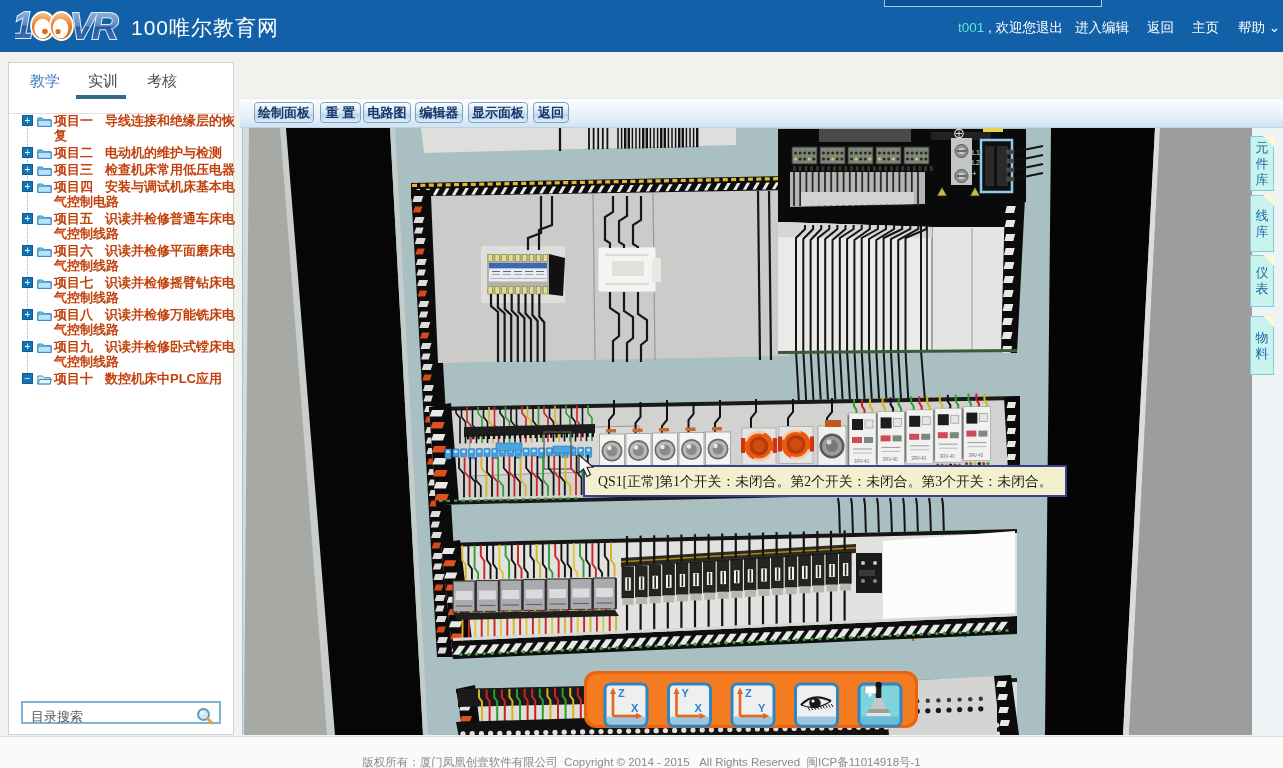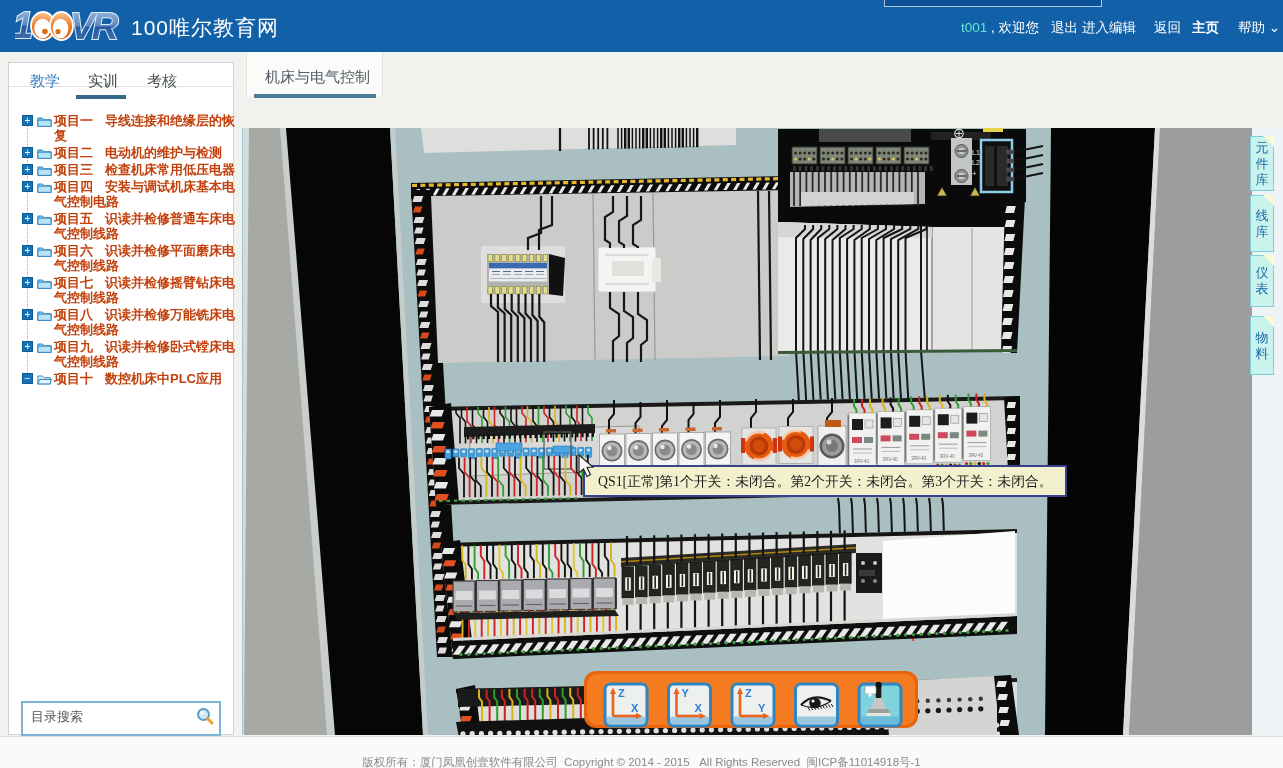--- a/index.html
+++ b/index.html
@@ -7,43 +7,43 @@
 html,body { width:1283px; height:768px; overflow:hidden; font-family:"Liberation Sans",sans-serif; background:#f1f1ee; }
 #page { position:relative; width:1283px; height:768px; }
 
 
 #topbar { position:absolute; left:0; top:0; width:1283px; height:52px; background:#1160a8; }
 #logo { position:absolute; left:15px; top:5px; }
 #sitename { position:absolute; left:131px; top:14px; color:#fff; font-size:21px; letter-spacing:1px; }
 #topmini { position:absolute; left:884px; top:0; width:218px; height:7px; background:#0d5298; border:1px solid rgba(230,238,244,0.75); border-top:none; }
 #topmenu { position:absolute; right:3px; top:19px; color:#fff; font-size:13.5px; white-space:nowrap; }
 #topmenu .uid { color:#5eead4; }
-#topmenu .m1 { margin-left:12px; }
-#topmenu .m2 { margin-left:4px; }
+#topmenu .m1 { }
+#topmenu .m2 { margin-left:12px; }
 #topmenu .m3 { margin-left:18px; }
-#topmenu .m4 { margin-left:11px;font-weight:bold; }
+#topmenu .m4 { margin-left:18px; }
 #topmenu .m5 { margin-left:19px; }
 
 
 #sidebar { position:absolute; left:8px; top:62px; width:226px; height:673px; background:#fff; border:1px solid #c9d3d9; }
-#stabs { position:relative; height:24px; border-bottom:1px solid #e0e0e0;padding-left:40px; }
+#stabs { position:relative; height:51px; border-bottom:1px solid #e0e0e0;padding-left:40px; }
 #stabs .st { position:absolute; top:9px; font-size:15px; color:#3a7fc1; }
 #stabs .st1 { left:21px; }
 #stabs .st2 { left:79px; color:#3a4348; }
 #stabs .st3 { left:138px; color:#4a5257; }
 #stabs .bar { position:absolute; left:67px; top:32px; width:50px; height:3.5px; background:#33688a; }
 #tree { position:absolute; left:0; top:50px; width:226px; }
 .ti { position:relative; padding:0 0 2px 45px; }
 .ti .pm { position:absolute; left:13px; top:2px; width:11px; height:11px; background:#1673b4; color:#fff; font-size:10px; line-height:10px; text-align:center; border:1px solid #0d5a94; }
 .ti .fo { position:absolute; left:28px; top:1px; }
 .ti .tx { font-size:13px; font-weight:bold; color:#c2410c; line-height:15px; display:block; }
 .ti .gap { display:inline-block; width:12px; }
 #tree::before { content:""; position:absolute; left:18px; top:6px; height:262px; border-left:1px dotted #88b8d8; z-index:0; }
 .ti .pm, .ti .fo { z-index:1; }
-#search { position:absolute; left:12px; top:638px; width:200px; height:35px; border:2px solid #7fb4d9; background:#fff; }
+#search { position:absolute; left:12px; top:638px; width:200px; height:23px; border:2px solid #7fb4d9; background:#fff; }
 #search .ph { position:absolute; left:8px; top:5px; font-size:13px; color:#555; }
 #search svg { position:absolute; right:4px; top:3px; }
 
 
 #chead { position:absolute; left:240px; top:52px; width:1043px; height:46px; background:#f2f2ef; }
 #chead .tab { position:absolute; left:6px; top:0; width:137px; height:44px; background:#fbfbfa; border-left:1px solid #e2e2e0; border-right:1px solid #e2e2e0; }
 #chead .ttl { position:absolute; left:25px; top:16px; font-size:15px; color:#545e66; }
 #chead .ul { position:absolute; left:14px; top:42px; width:122px; height:4px; background:#4b7f99; }
 #toolbar { position:absolute; left:240px; top:98px; width:1043px; height:30px; background:linear-gradient(#fdfefe,#e2eef7 70%,#cfe3f1); border-top:1px solid #e6ecf2; border-bottom:1px solid #b9d2e4; }
 .tbtn { position:absolute; top:3px; height:21px; border:1px solid #7ba2c4; border-radius:4px; background:linear-gradient(#fefefe,#cfe2f0 55%,#b8d4e8 60%,#dcebf5); color:#15356b; font-size:13px; font-weight:bold; text-align:center; line-height:19px; }
@@ -185,24 +185,27 @@
     <div id="search">
       <span class="ph">目录搜索</span>
       <svg width="20" height="20" viewBox="0 0 20 20">
           <circle cx="8.5" cy="8.5" r="5.5" fill="#cfe8f4" stroke="#5a9fc4" stroke-width="2"></circle>
           <circle cx="7" cy="7" r="2" fill="#eef8fd"></circle>
           <line x1="12.5" y1="12.5" x2="17" y2="17" stroke="#e8a23c" stroke-width="3" stroke-linecap="round"></line>
         </svg>
     </div>
   </div>
 
-  <div id="chead">
-    <div class="tab"></div>
-    <div class="ttl">机床与电气控制</div>
-    <div class="ul"></div>
+  <div id="toolbar">
+    <div class="tbtn" style="left:14px;width:60px">绘制面板</div>
+    <div class="tbtn" style="left:80px;width:41px">重 置</div>
+    <div class="tbtn" style="left:123px;width:48px">电路图</div>
+    <div class="tbtn" style="left:175px;width:48px">编辑器</div>
+    <div class="tbtn" style="left:228px;width:60px">显示面板</div>
+    <div class="tbtn" style="left:293px;width:36px">返回</div>
   </div>
 
   <div id="vpright"></div>
   <div id="vpwrap">
 <svg id="vp" width="1009" height="607" viewBox="242 128 1009 607">
 <rect x="242.0" y="128.0" width="1031.0" height="607.0" fill="#a9bfc2"></rect>
 <polygon points="242.0,128.0 248.0,128.0 246.0,735.0 242.0,735.0" fill="#d5dbd9"></polygon>
 <polygon points="248.0,128.0 279.0,128.0 331.0,735.0 243.0,735.0" fill="#a7a9a5"></polygon>
 <polygon points="279.0,128.0 285.0,128.0 334.0,735.0 326.0,735.0" fill="#c9cecc"></polygon>
 <polygon points="285.0,128.0 389.0,128.0 422.0,735.0 334.0,735.0" fill="#060606"></polygon>

